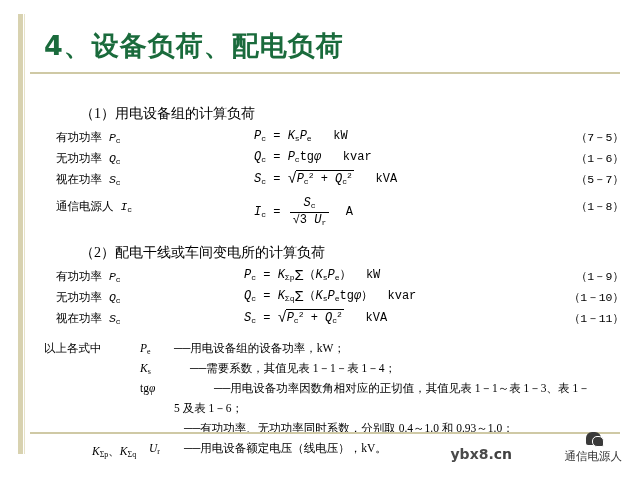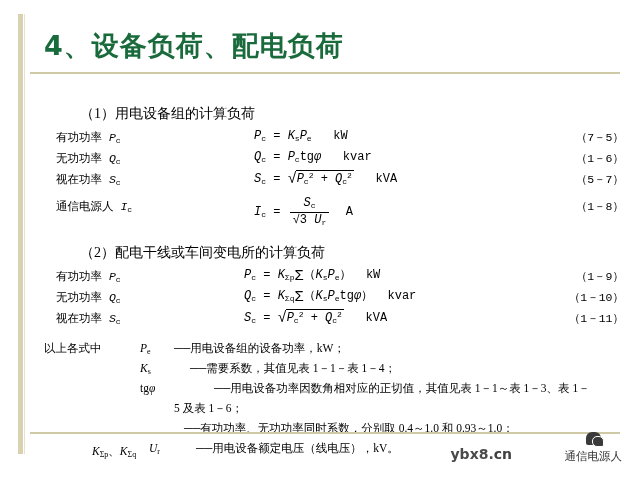--- a/index.html
+++ b/index.html
@@ -322,21 +322,21 @@
         <span class="note-sym" style="left:130px;">5 及表 1－6；</span>
       </div>
 
       <div class="note-row">
         <span class="note-sym" style="left:48px;margin-top:23px;"><span class="it">K</span><sub>Σp</sub>、<span class="it">K</span><sub>Σq</sub></span>
         <span class="note-sym" style="left:140px;">──有功功率、无功功率同时系数，分别取 0.4～1.0 和 0.93～1.0；</span>
       </div>
 
       <div class="note-row">
         <span class="note-sym" style="left:105px;"><span class="it">U</span><sub>r</sub></span>
-        <span class="note-sym" style="left:152px;">──用电设备额定电压（线电压），kV。</span>
+        <span class="note-sym" style="left:140px;">──用电设备额定电压（线电压），kV。</span>
       </div>
 
     </div>
 
   </div>
 
   <div class="footer-rule"></div>
 
   <div class="watermark">
     <span>ybx8.</span><span class="cn">cn</span>

